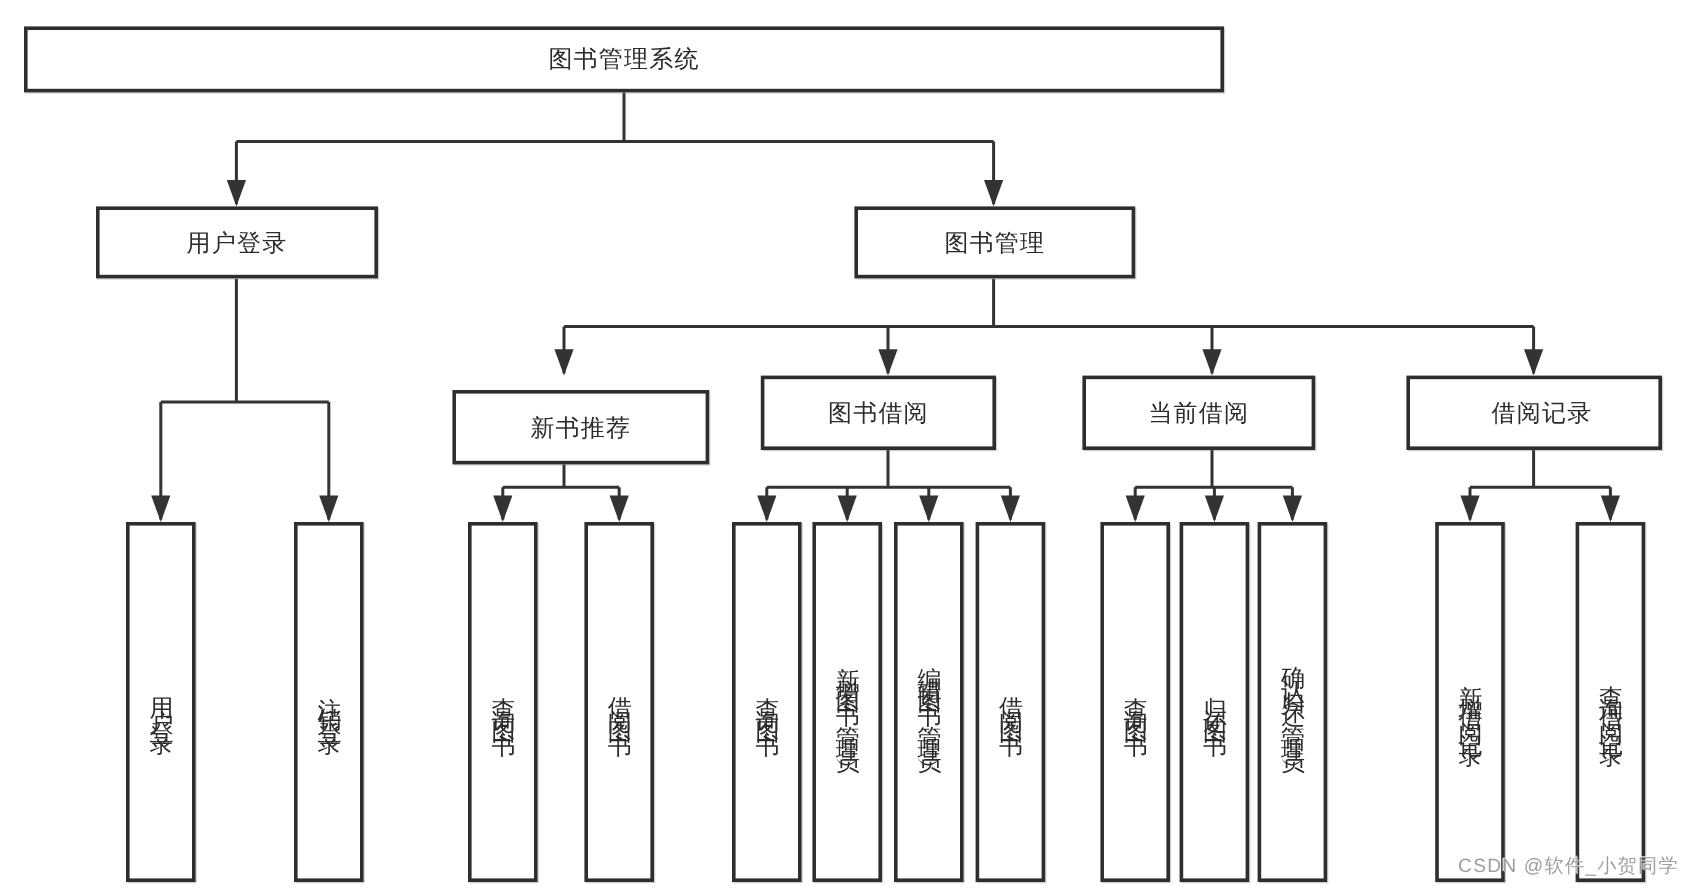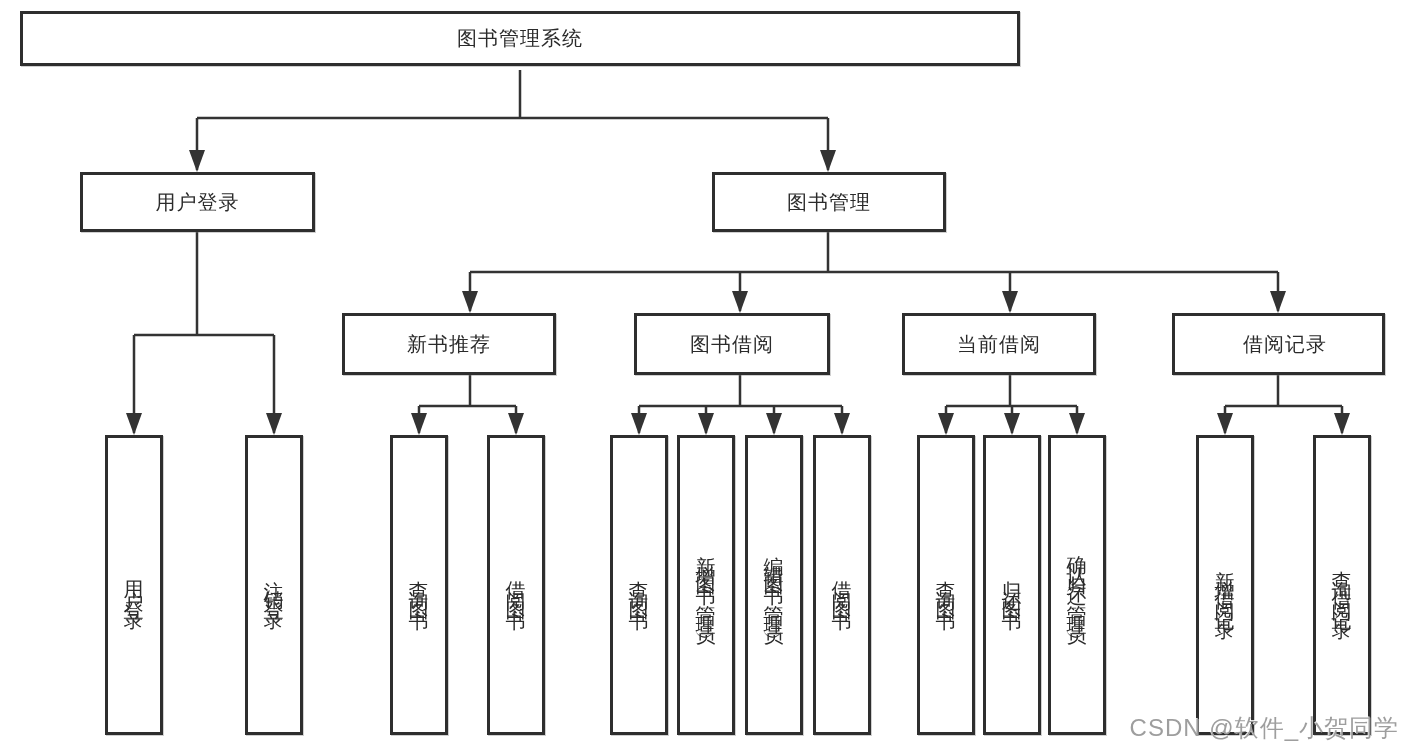--- a/index.html
+++ b/index.html
@@ -37,25 +37,25 @@
     border: 3px solid #2e2e2e;
     background: #ffffff;
     display: flex;
     align-items: center;
     justify-content: center;
     color: #2b2b2b;
     font-size: 20px;
     letter-spacing: 1px;
     box-shadow: 1px 1px 0 rgba(120,120,120,0.35);
   }
-  .root  { left: 20px;  top: 11px;  width: 1000px; height: 55px; }
+  .root  { left: 20px;  top: 22px;  width: 1000px; height: 55px; }
   .lvl2a { left: 80px;  top: 172px; width: 235px;  height: 60px; }
   .lvl2b { left: 712px; top: 172px; width: 234px;  height: 60px; }
   .lvl3  { top: 313px; height: 62px; }
-  .lvl3a { left: 342px;  width: 214px; }
+  .lvl3a { left: 377px;  width: 214px; margin-top: 12px; }
   .lvl3b { left: 634px;  width: 196px; }
   .lvl3c { left: 902px;  width: 194px; }
   .lvl3d { left: 1172px; width: 213px; padding-left: 13px; }
   .leaf {
     top: 435px;
     width: 58px;
     height: 300px;
   }
   .vt {
     writing-mode: vertical-lr;
@@ -63,21 +63,21 @@
     line-height: 1.1;
     font-size: 20px;
     letter-spacing: 10px;
     color: #2b2b2b;
     white-space: nowrap;
   }
   .watermark {
     position: absolute;
     right: 6px;
     top: 712px;
-    font-size: 24px;
+    font-size: 16px;
     letter-spacing: 1px;
     color: #9e9e9e;
     text-shadow: -1px -1px 0 rgba(255,255,255,0.85);
     pointer-events: none;
   }
 </style>
 </head>
 <body>
 
 <div class="stage">

